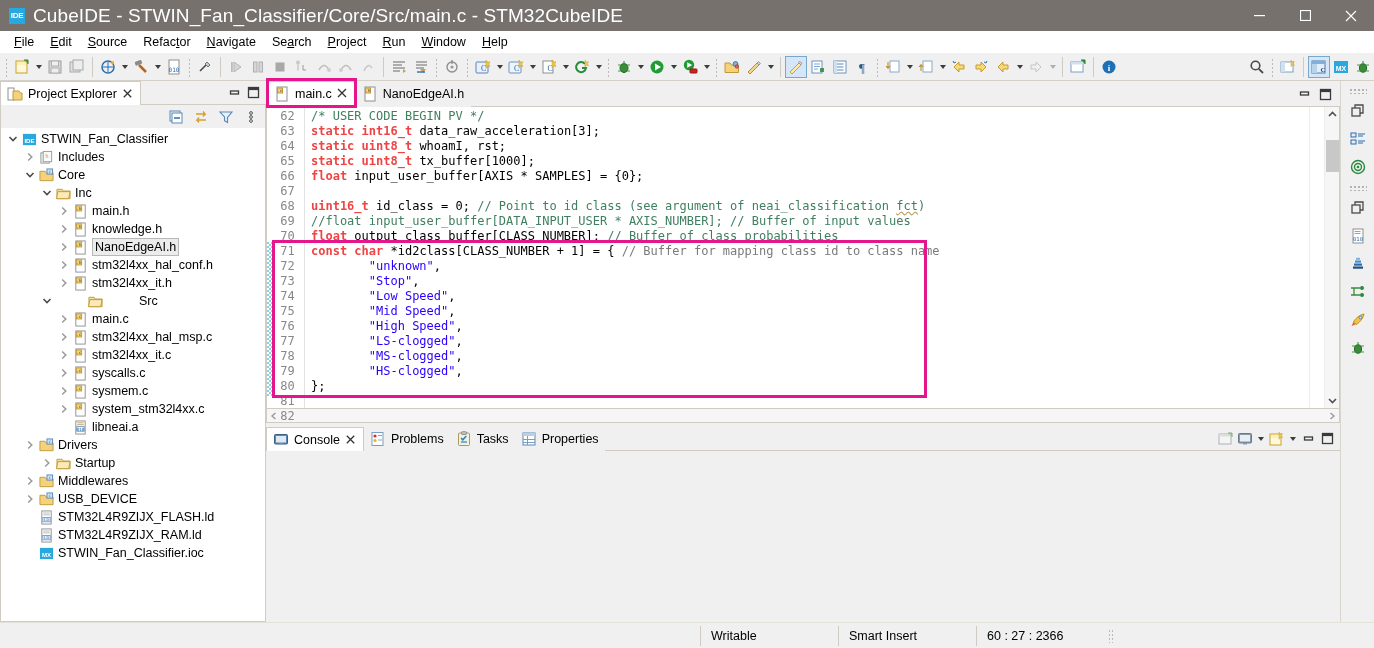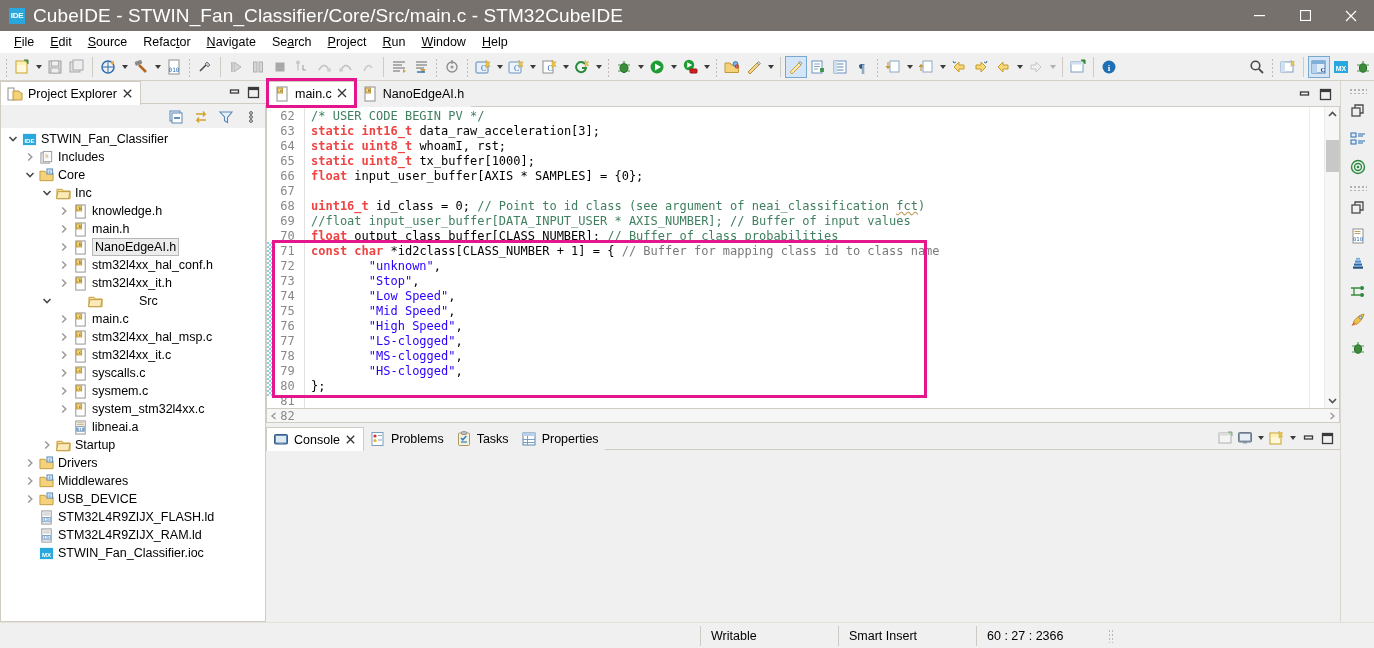--- a/index.html
+++ b/index.html
@@ -162,21 +162,21 @@
   }
   .rb-btn {
     width: 26px; height: 26px;
     display: flex; align-items: center; justify-content: center;
     margin-bottom: 2px;
   }
   .view-tabbar {
     height: 24px;
     flex: 0 0 24px;
     display: flex;
-    align-items: flex-start;
+    align-items: center;
     position: relative;
     background: #f0f0f0;
   }
   .vtab {
     height: 24px;
     display: flex;
     align-items: center;
     padding: 0 6px 0 6px;
     gap: 5px;
     font-size: 12.5px;
@@ -936,36 +936,36 @@
                 <path d="M3.2 1.5 L6.8 5 L3.2 8.5" fill="none" stroke="#9a9a9a" stroke-width="1.5"></path>
               </svg>
             </span>
             <span class="ticon">
               <svg width="15" height="15" viewBox="0 0 16 16">
                 <rect x="3" y="1" width="10" height="14" fill="#ffffff" stroke="#8f8f8f"></rect>
                 <rect x="3.6" y="2" width="5.6" height="5.4" fill="#f5d27a" stroke="#c09a3a"></rect>
                 <text x="6.4" y="6.4" font-size="4.4" text-anchor="middle" fill="#333" font-family="monospace">.h</text>
               </svg>
             </span>
-            <span class="tlabel">knowledge.h</span>
+            <span class="tlabel">main.h</span>
           </div>
           <div class="tnode" style="padding-left: 55px;">
             <span class="twist">
               <svg width="10" height="10" viewBox="0 0 10 10">
                 <path d="M3.2 1.5 L6.8 5 L3.2 8.5" fill="none" stroke="#9a9a9a" stroke-width="1.5"></path>
               </svg>
             </span>
             <span class="ticon">
               <svg width="15" height="15" viewBox="0 0 16 16">
                 <rect x="3" y="1" width="10" height="14" fill="#ffffff" stroke="#8f8f8f"></rect>
                 <rect x="3.6" y="2" width="5.6" height="5.4" fill="#f5d27a" stroke="#c09a3a"></rect>
                 <text x="6.4" y="6.4" font-size="4.4" text-anchor="middle" fill="#333" font-family="monospace">.h</text>
               </svg>
             </span>
-            <span class="tlabel">main.h</span>
+            <span class="tlabel">knowledge.h</span>
           </div>
           <div class="tnode selnode" style="padding-left: 55px;">
             <span class="twist">
               <svg width="10" height="10" viewBox="0 0 10 10">
                 <path d="M3.2 1.5 L6.8 5 L3.2 8.5" fill="none" stroke="#9a9a9a" stroke-width="1.5"></path>
               </svg>
             </span>
             <span class="ticon">
               <svg width="15" height="15" viewBox="0 0 16 16">
                 <rect x="3" y="1" width="10" height="14" fill="#ffffff" stroke="#8f8f8f"></rect>
@@ -1114,48 +1114,48 @@
             <span class="ticon">
               <svg width="15" height="15" viewBox="0 0 16 16">
                 <rect x="3" y="1" width="10" height="14" fill="#fff" stroke="#8f8f8f"></rect>
                 <rect x="4" y="7" width="8" height="5" fill="#eef3f8" stroke="#7a9ec0"></rect>
                 <text x="8" y="11.4" font-size="4.6" text-anchor="middle" fill="#2b6cb0" font-family="monospace">010</text>
                 <path d="M4.5 3 h7 M4.5 5 h7" stroke="#c0a060"></path>
               </svg>
             </span>
             <span class="tlabel">libneai.a</span>
           </div>
-          <div class="tnode" style="padding-left: 38px;">
-            <span class="twist">
-              <svg width="10" height="10" viewBox="0 0 10 10">
-                <path d="M3.2 1.5 L6.8 5 L3.2 8.5" fill="none" stroke="#9a9a9a" stroke-width="1.5"></path>
-              </svg>
-            </span>
-            <span class="ticon">
-              <svg width="15" height="15" viewBox="0 0 16 16">
-                <path d="M1 3.5 h5.5 l1.3 1.8 h7.2 v8.2 h-14z" fill="#f7dd9a" stroke="#c09a3a"></path>
-                <path d="M2 6 h13 l-1.5 7.5 h-13z" fill="#fbe9b8" stroke="#c09a3a"></path>
-              </svg>
-            </span>
-            <span class="tlabel">Startup</span>
-          </div>
           <div class="tnode" style="padding-left: 21px;">
             <span class="twist">
               <svg width="10" height="10" viewBox="0 0 10 10">
                 <path d="M3.2 1.5 L6.8 5 L3.2 8.5" fill="none" stroke="#9a9a9a" stroke-width="1.5"></path>
               </svg>
             </span>
             <span class="ticon">
               <svg width="15" height="15" viewBox="0 0 16 16">
                 <path d="M1 3.5 h5.5 l1.3 1.8 h7.2 v8.2 h-14z" fill="#f5d27a" stroke="#c09a3a"></path>
                 <rect x="8.5" y="1" width="6" height="5.5" fill="#cfe4f4" stroke="#5a87b5"></rect>
                 <text x="11.5" y="5.5" font-size="4.5" text-anchor="middle" fill="#2b6cb0" font-family="monospace">c</text>
               </svg>
             </span>
             <span class="tlabel">Drivers</span>
+          </div>
+          <div class="tnode" style="padding-left: 38px;">
+            <span class="twist">
+              <svg width="10" height="10" viewBox="0 0 10 10">
+                <path d="M3.2 1.5 L6.8 5 L3.2 8.5" fill="none" stroke="#9a9a9a" stroke-width="1.5"></path>
+              </svg>
+            </span>
+            <span class="ticon">
+              <svg width="15" height="15" viewBox="0 0 16 16">
+                <path d="M1 3.5 h5.5 l1.3 1.8 h7.2 v8.2 h-14z" fill="#f7dd9a" stroke="#c09a3a"></path>
+                <path d="M2 6 h13 l-1.5 7.5 h-13z" fill="#fbe9b8" stroke="#c09a3a"></path>
+              </svg>
+            </span>
+            <span class="tlabel">Startup</span>
           </div>
           <div class="tnode" style="padding-left: 21px;">
             <span class="twist">
               <svg width="10" height="10" viewBox="0 0 10 10">
                 <path d="M3.2 1.5 L6.8 5 L3.2 8.5" fill="none" stroke="#9a9a9a" stroke-width="1.5"></path>
               </svg>
             </span>
             <span class="ticon">
               <svg width="15" height="15" viewBox="0 0 16 16">
                 <path d="M1 3.5 h5.5 l1.3 1.8 h7.2 v8.2 h-14z" fill="#f5d27a" stroke="#c09a3a"></path>

